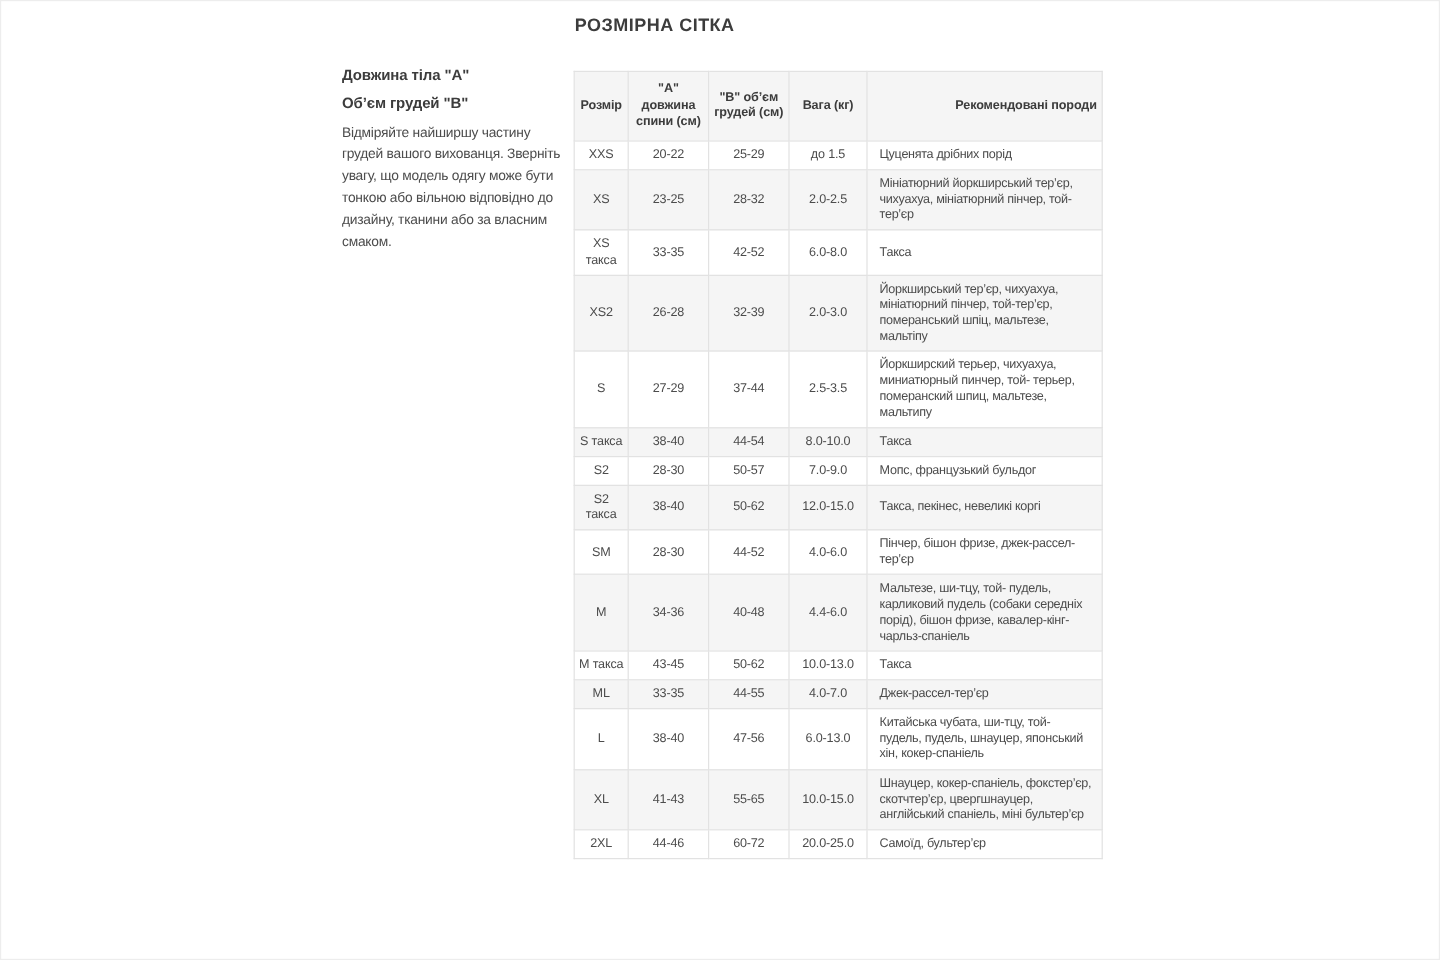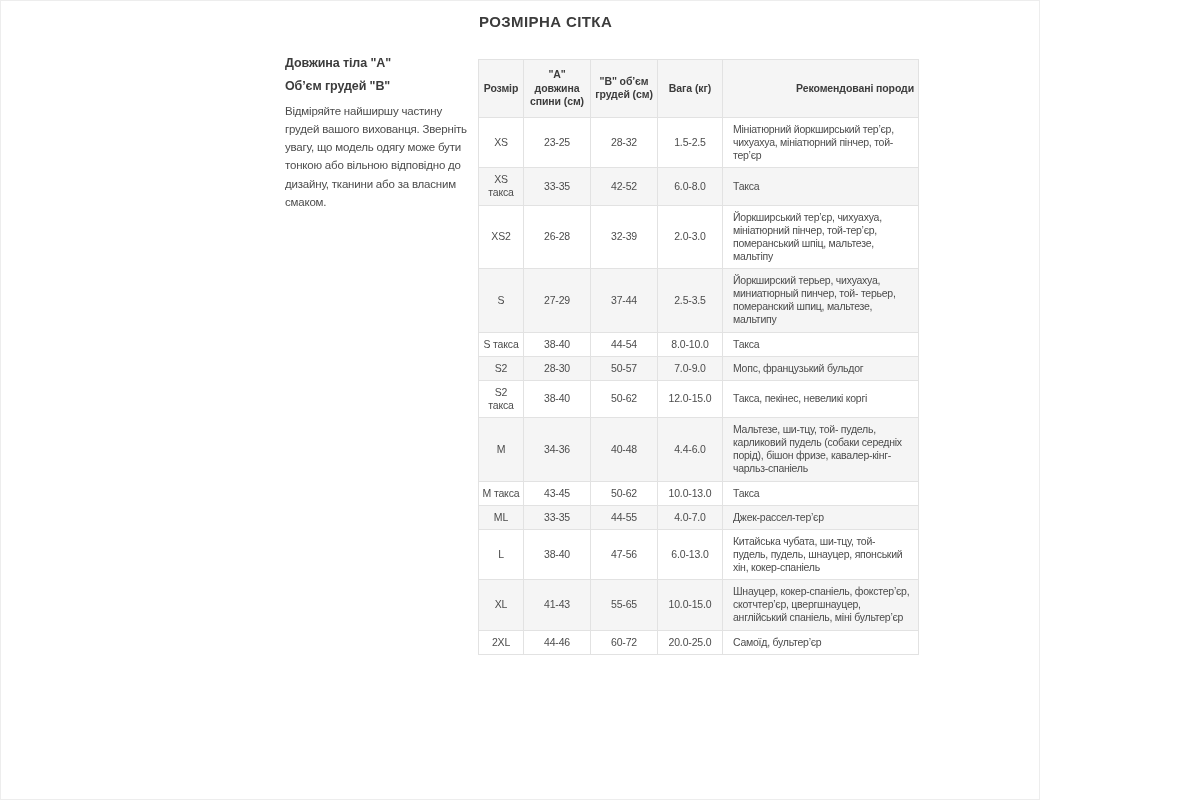--- a/index.html
+++ b/index.html
@@ -3,21 +3,21 @@
 <meta charset="utf-8">
 <style>
   html, body {
     margin: 0;
     padding: 0;
     background: #ffffff;
     font-family: "Liberation Sans", "DejaVu Sans", sans-serif;
   }
   .page {
     position: relative;
-    width: 1040px;
+    width: 1200px;
     height: 800px;
     background: #ffffff;
     border: 1px solid #ededed;
     box-sizing: border-box;
     overflow: hidden;
   }
   .page-title {
     position: absolute;
     left: 478px;
     top: 12px;
@@ -135,24 +135,31 @@
         <tr>
           <th>Розмір</th>
           <th>"А" довжина спини (см)</th>
           <th>"В" об’єм грудей (см)</th>
           <th>Вага (кг)</th>
           <th class="breeds">Рекомендовані породи</th>
         </tr>
       </thead>
       <tbody>
           <tr>
+            <td class="size-cell">XXS</td>
+            <td>20-22</td>
+            <td>25-29</td>
+            <td>до 1.5</td>
+            <td class="breeds">Цуценята дрібних порід</td>
+          </tr>
+          <tr>
             <td class="size-cell">XS</td>
             <td>23-25</td>
             <td>28-32</td>
-            <td>1.5-2.5</td>
+            <td>2.0-2.5</td>
             <td class="breeds">Мініатюрний йоркширський тер’єр, чихуахуа, мініатюрний пінчер, той-тер’єр</td>
           </tr>
           <tr>
             <td class="size-cell">XS такса</td>
             <td>33-35</td>
             <td>42-52</td>
             <td>6.0-8.0</td>
             <td class="breeds">Такса</td>
           </tr>
           <tr>
@@ -184,20 +191,27 @@
             <td class="breeds">Мопс, французький бульдог</td>
           </tr>
           <tr>
             <td class="size-cell">S2 такса</td>
             <td>38-40</td>
             <td>50-62</td>
             <td>12.0-15.0</td>
             <td class="breeds">Такса, пекінес, невеликі коргі</td>
           </tr>
           <tr>
+            <td class="size-cell">SM</td>
+            <td>28-30</td>
+            <td>44-52</td>
+            <td>4.0-6.0</td>
+            <td class="breeds">Пінчер, бішон фризе, джек-рассел-тер’єр</td>
+          </tr>
+          <tr>
             <td class="size-cell">M</td>
             <td>34-36</td>
             <td>40-48</td>
             <td>4.4-6.0</td>
             <td class="breeds">Мальтезе, ши-тцу, той- пудель, карликовий пудель (собаки середніх порід), бішон фризе, кавалер-кінг-чарльз-спаніель</td>
           </tr>
           <tr>
             <td class="size-cell">M такса</td>
             <td>43-45</td>
             <td>50-62</td>

